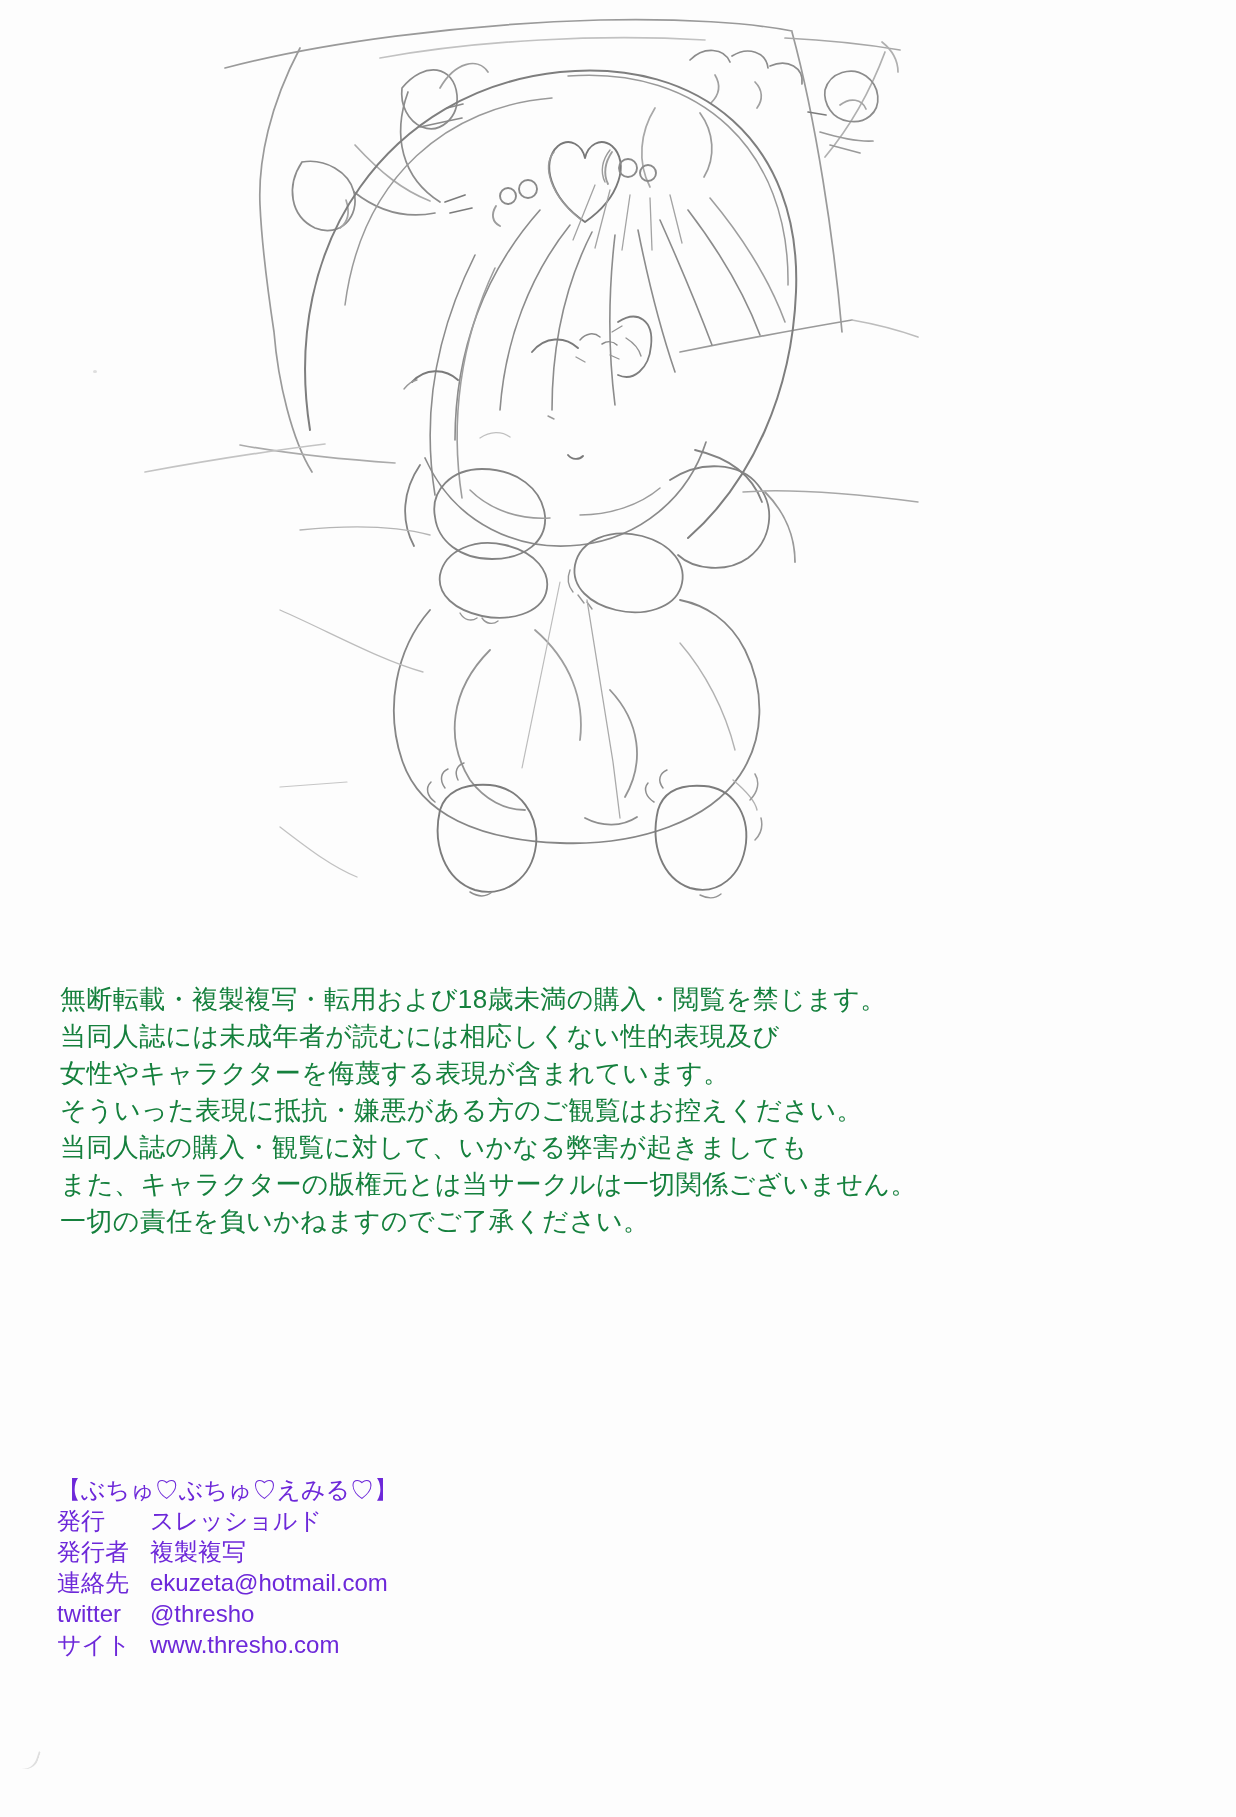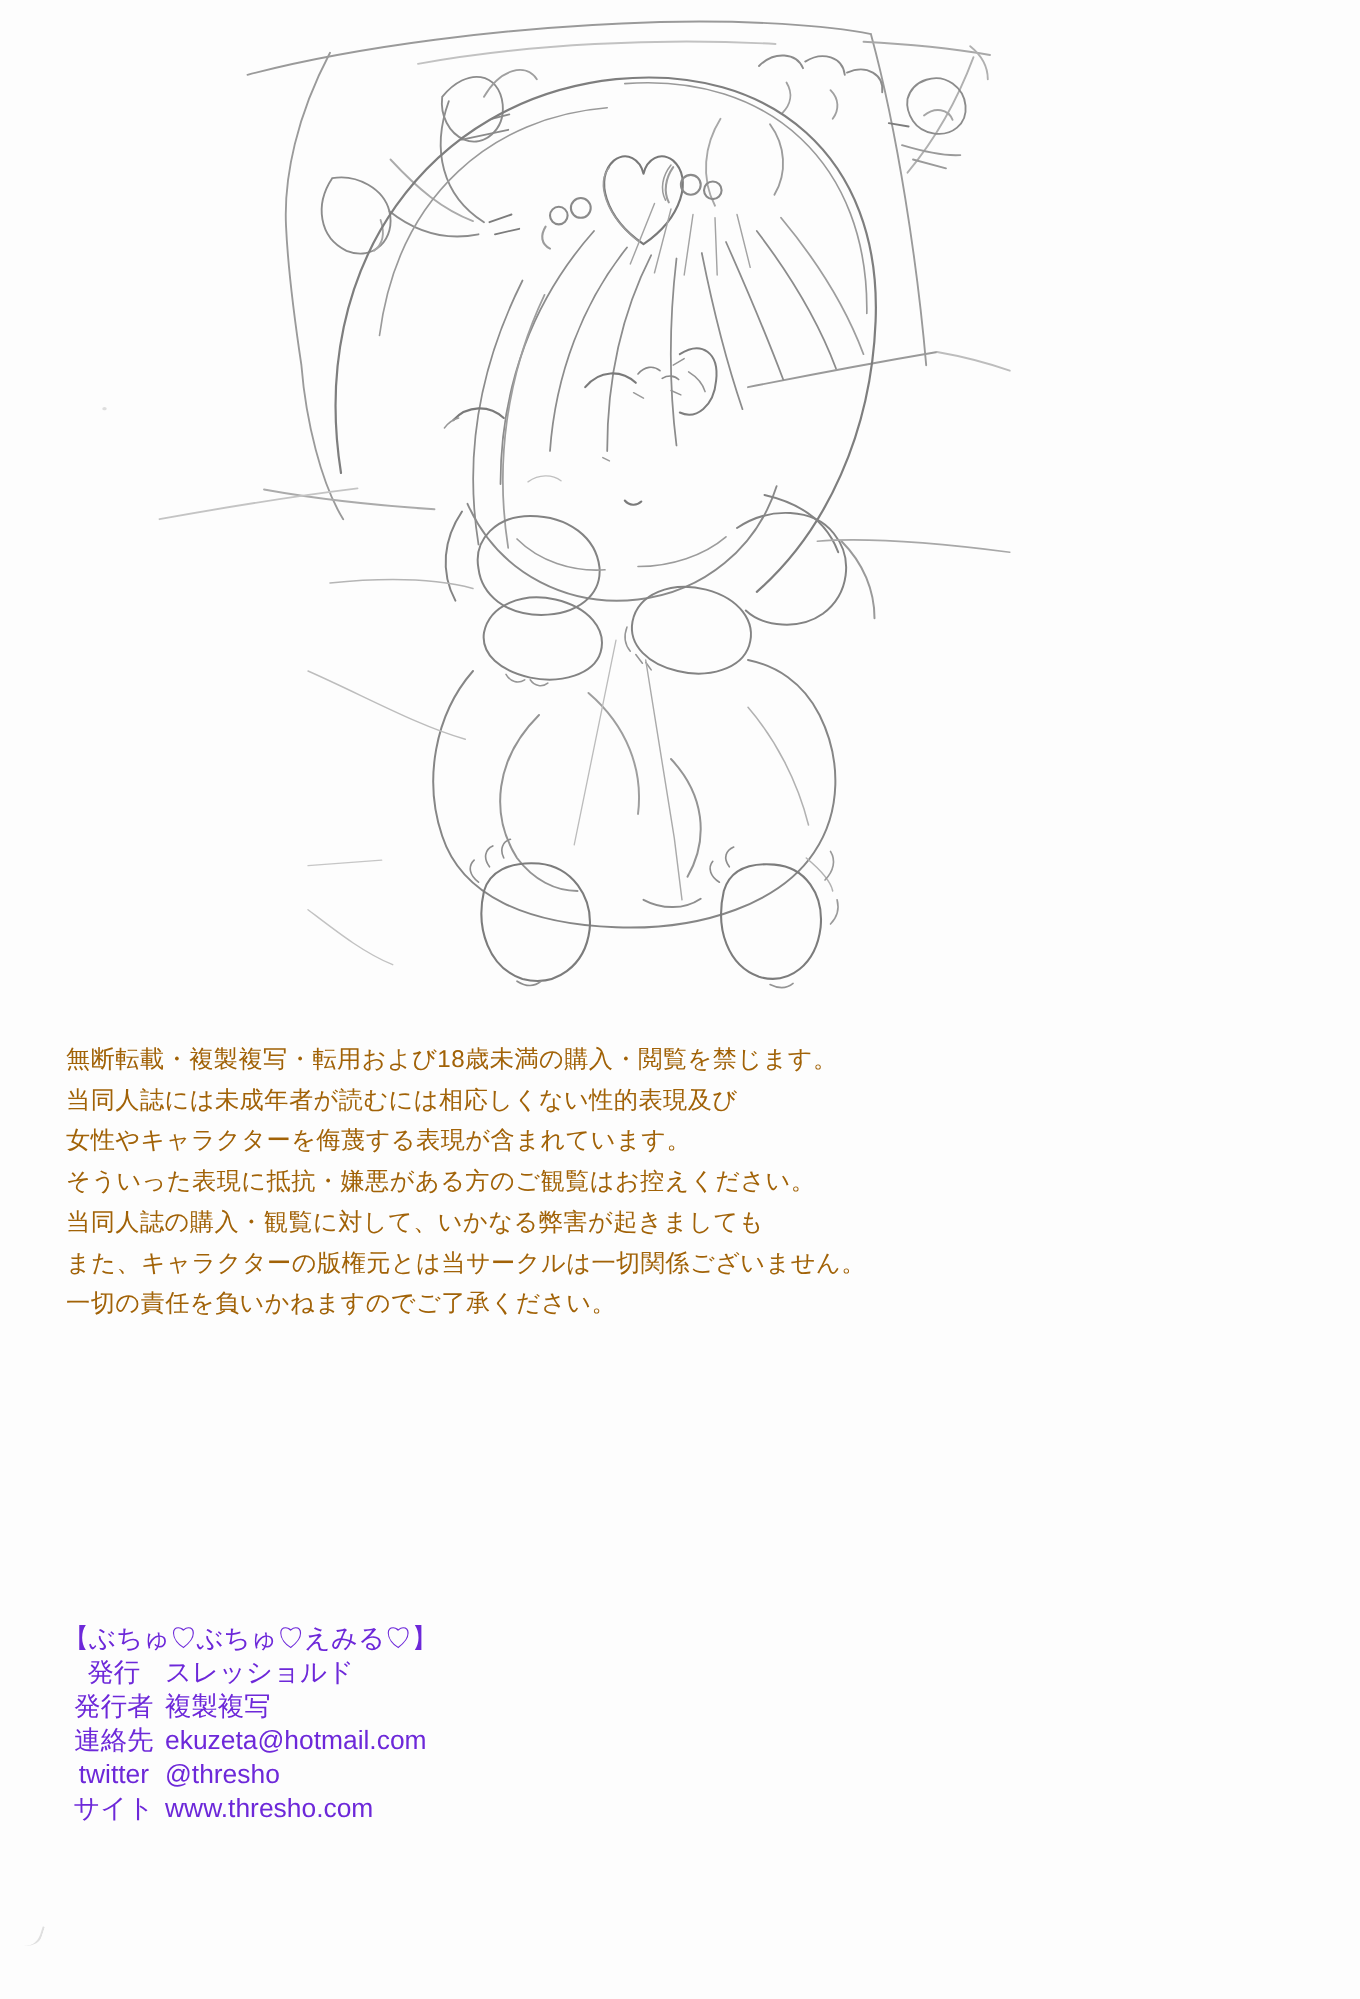--- a/index.html
+++ b/index.html
@@ -13,44 +13,44 @@
   }
   .page { position: absolute; inset: 0; }
 
   .sketch {
     position: absolute; left: 140px; top: 10px;
     width: 780px; height: 900px;
   }
   .sketch svg { display: block; width: 100%; height: 100%; }
 
   .jp-block {
-    position: absolute; left: 60px; top: 944px;
-    font-size: 22px; line-height: 37px;
+    position: absolute; left: 60px; top: 981px;
+    font-size: 26px; line-height: 37px;
     letter-spacing: 0.4px;
-    color: #a16207;
+    color: #15803d;
     white-space: nowrap;
   }
 
   .warning-block {
     position: absolute; left: 64px; top: 1216px;
     font-size: 25px; line-height: 38px;
     color: #484848;
     letter-spacing: 0.4px;
     word-spacing: 7px;
     white-space: nowrap;
   }
   .warning-footer { margin-top: 38px; }
 
   .colophon {
     position: absolute; left: 57px; top: 1474px;
     font-size: 24px; line-height: 31px;
     color: #6d28d9;
     white-space: nowrap;
   }
-  .colophon .row { display: flex; text-align: center; }
+  .colophon .row { display: flex; }
   .colophon .label { width: 93px; flex: 0 0 93px; }
   .colophon .value { }
 
   .speck {
     position: absolute; border-radius: 50%;
     background: #c9c9c9;
   }
   .speck.s1 { left: 93px; top: 370px; width: 4px; height: 3px; opacity: .6; }
   .smudge {
     position: absolute; left: 18px; top: 1748px;

